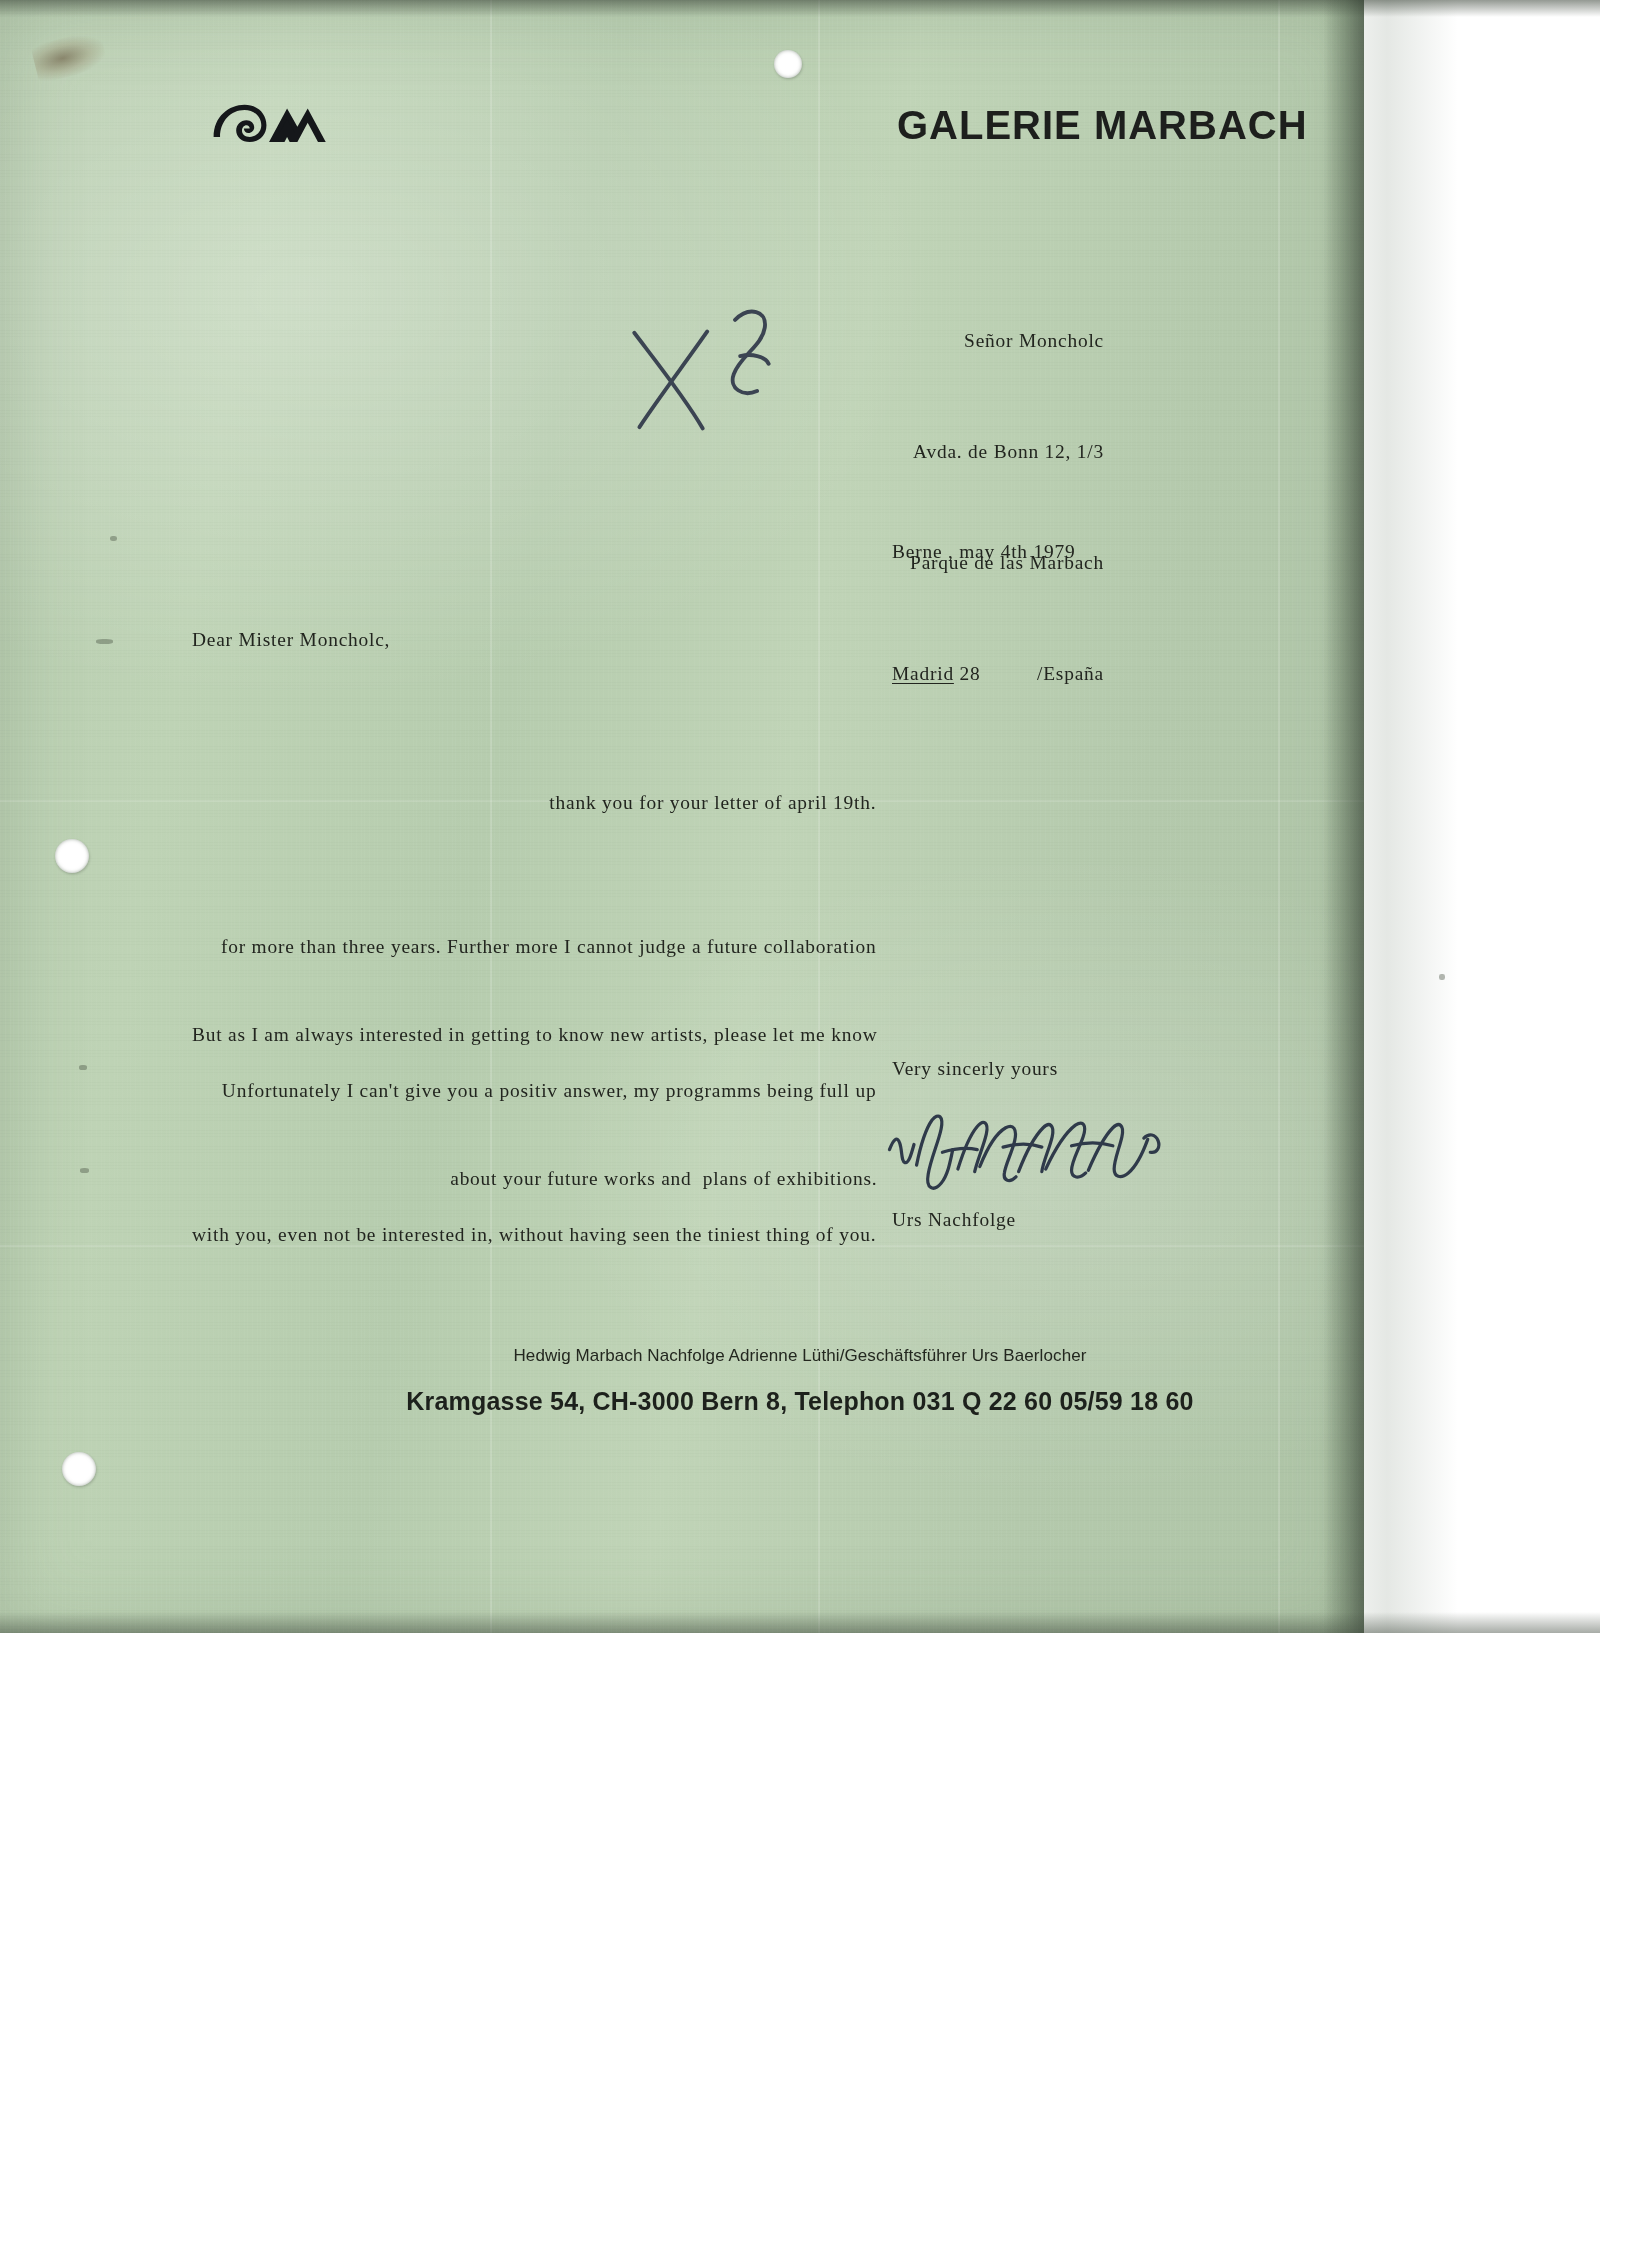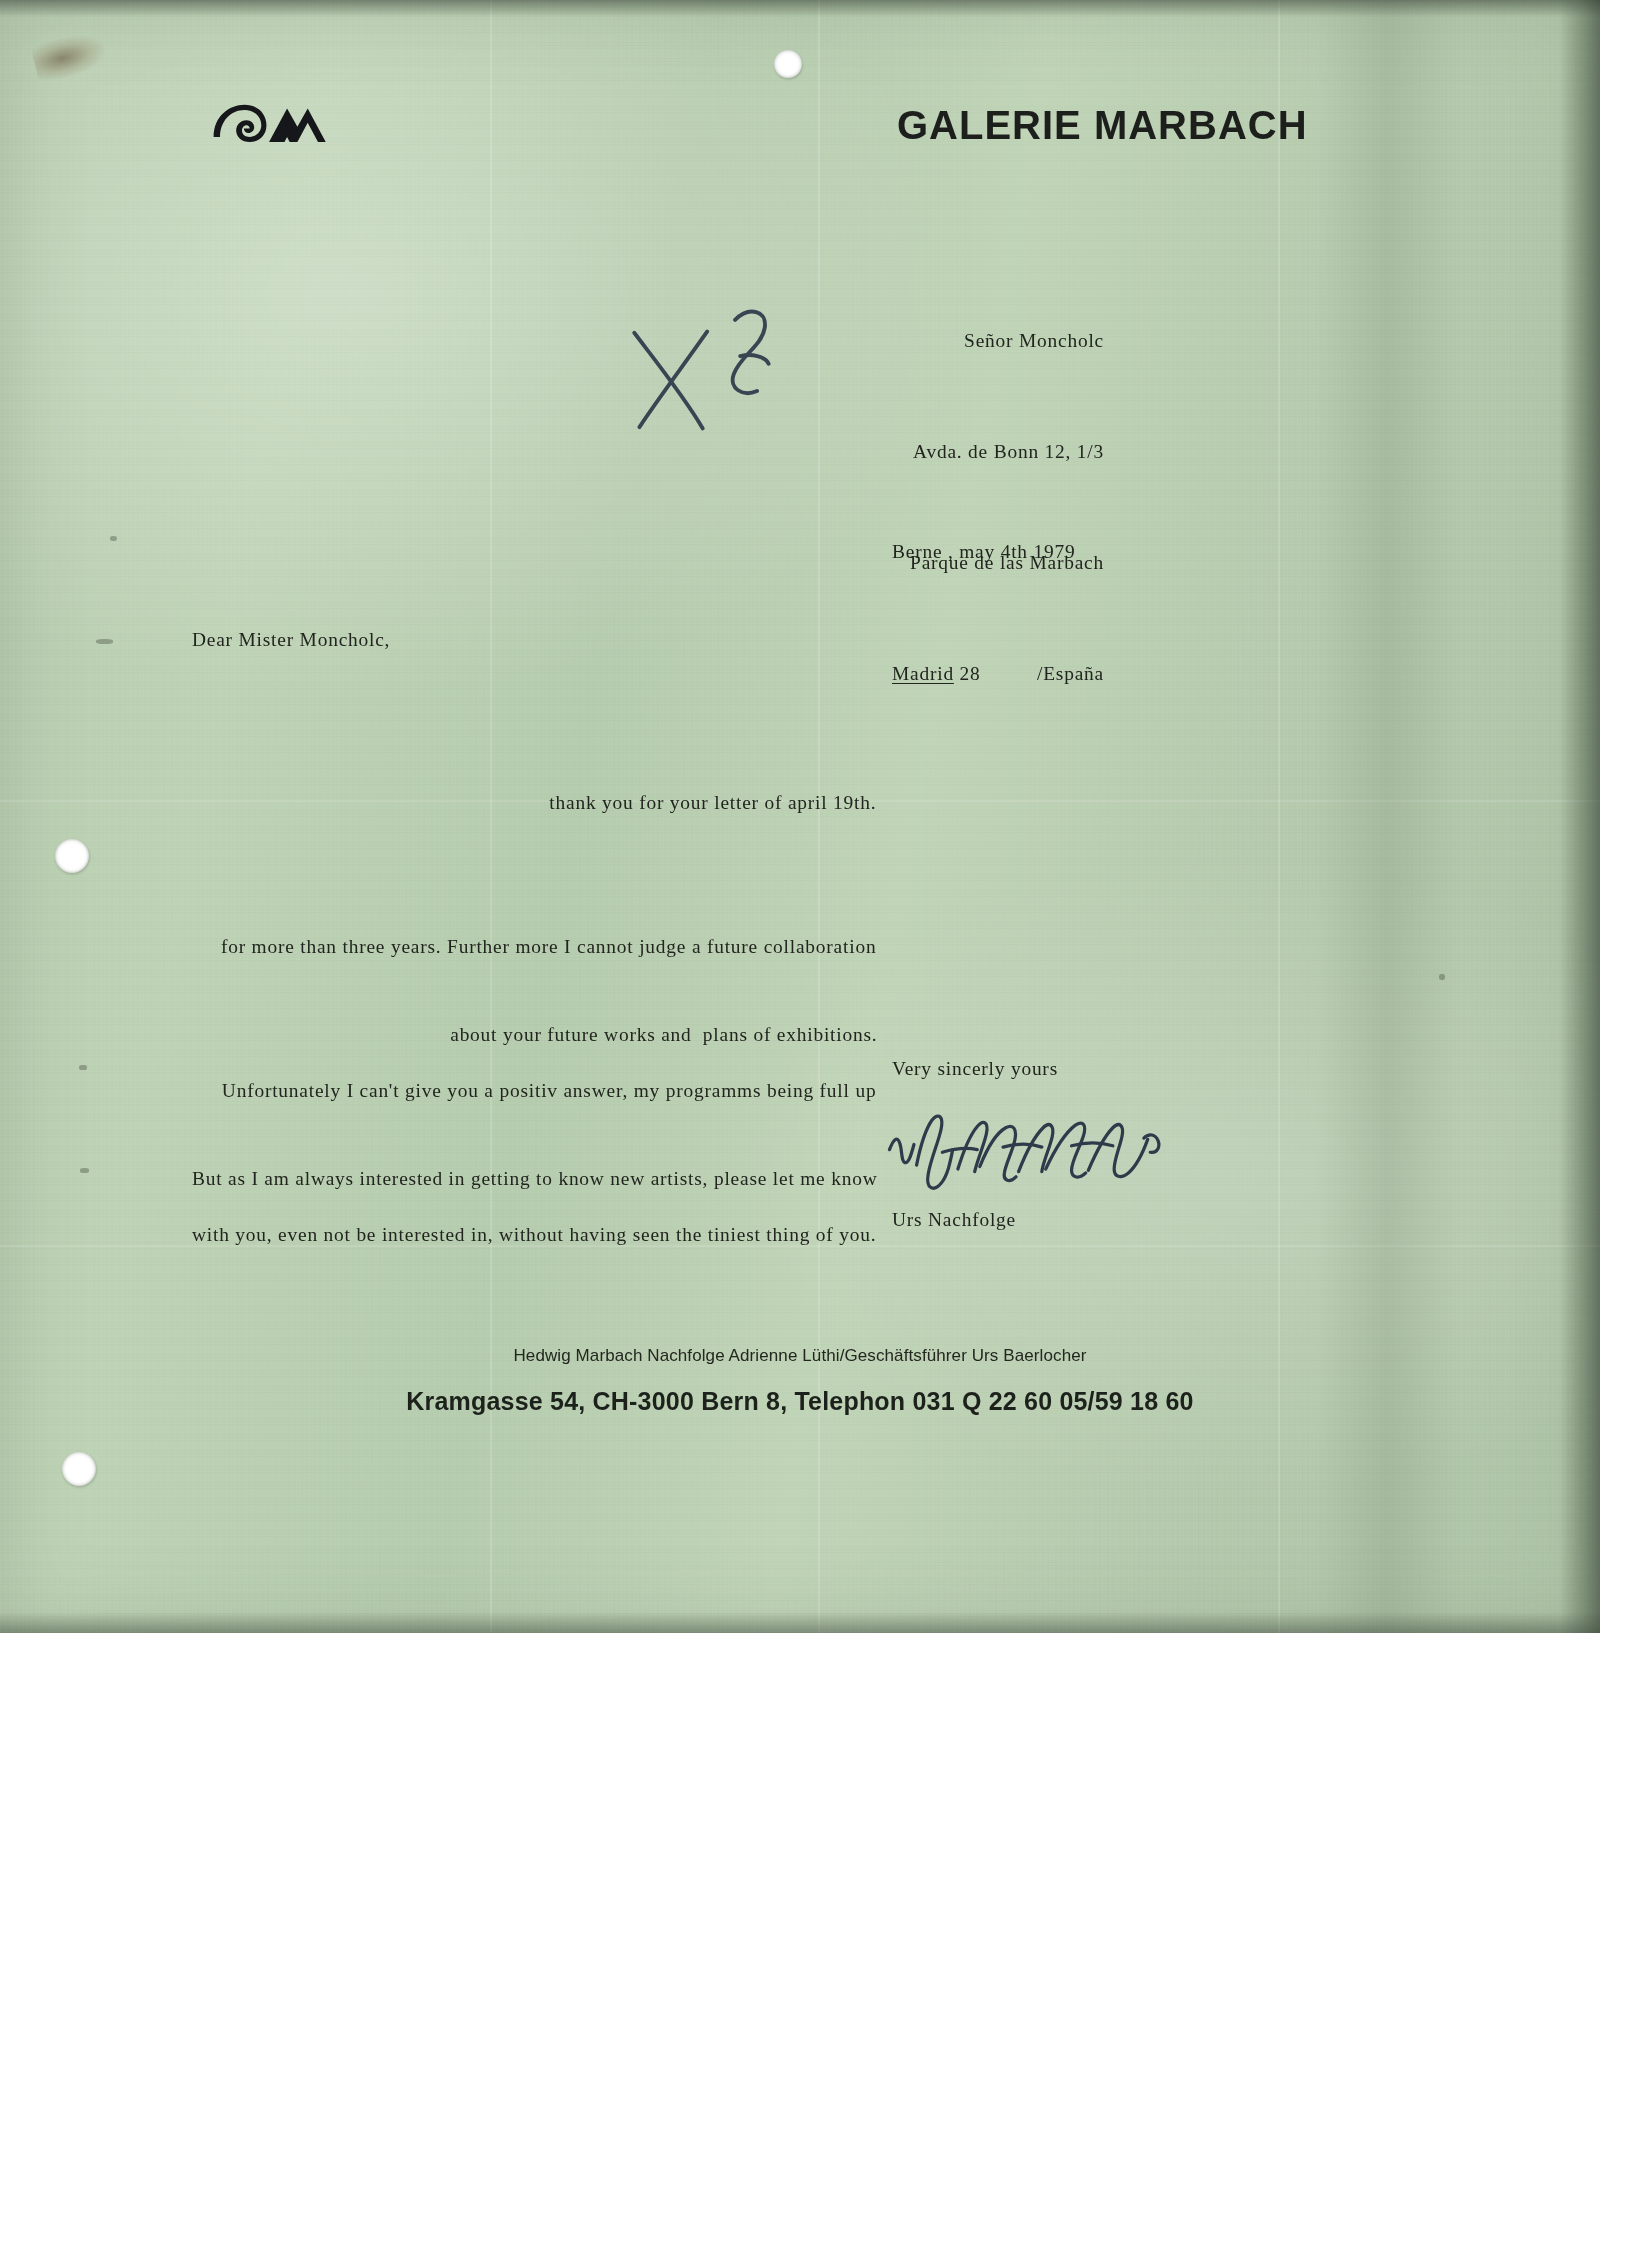--- a/index.html
+++ b/index.html
@@ -21,21 +21,21 @@
     left: 0; top: 0;
     width: 1642px; height: 2261px;
     background: #ffffff;
   }
 
   
   #letter-sheet {
     position: absolute;
     left: 0px;
     top: 0px;
-    width: 1600px;
+    width: 1364px;
     height: 1633px;
     background:
       radial-gradient(ellipse 903px 581px at 22% 18%, rgba(255,255,255,0.26), rgba(255,255,255,0) 70%),
       radial-gradient(ellipse 710px 452px at 78% 72%, rgba(255,255,255,0.16), rgba(255,255,255,0) 72%),
       linear-gradient(100deg, #b8cdb0 0%, #bed3b5 18%, #b6ccae 38%, #c0d4b7 56%, #b4c9ac 78%, #aec4a6 100%);
     box-shadow: inset 0 0 77px rgba(120,140,115,0.35);
   }
 
   
   #paper-grain {
@@ -292,22 +292,22 @@
     <div id="salutation" class="tw">Dear Mister Moncholc,</div>
 
     <div id="body-para-1" class="tw">
       <div><span class="indent"></span><span>thank you for your letter of april 19th.</span></div>
       <div>for more than three years. Further more I cannot judge a future collaboration</div>
       <div>Unfortunately I can't give you a positiv answer, my programms being full up</div>
       <div>with you, even not be interested in, without having seen the tiniest thing of you.</div>
     </div>
 
     <div id="body-para-2" class="tw">
+      <div>But as I am always interested in getting to know new artists, please let me know</div>
       <div>about your future works and  plans of exhibitions.</div>
-      <div>But as I am always interested in getting to know new artists, please let me know</div>
     </div>
 
     <div id="closing-line" class="tw">Very sincerly yours</div>
 
     <div id="signature-mark">
       <svg width="297" height="97" viewBox="0 0 460 150" xmlns="http://www.w3.org/2000/svg">
         <g fill="none" stroke="#2f3a4a" stroke-width="5" stroke-linecap="round" stroke-linejoin="round">
           <path d="M10,66 C16,50 22,44 26,56 C30,68 28,84 34,86 C40,88 44,72 48,58"></path>
           <path d="M52,90 C58,60 66,34 76,20 C86,8 94,14 90,34 C86,54 74,80 70,104 C66,126 78,132 90,118 C100,106 104,86 108,66"></path>
           <path d="M92,70 C112,64 128,62 146,66"></path>

